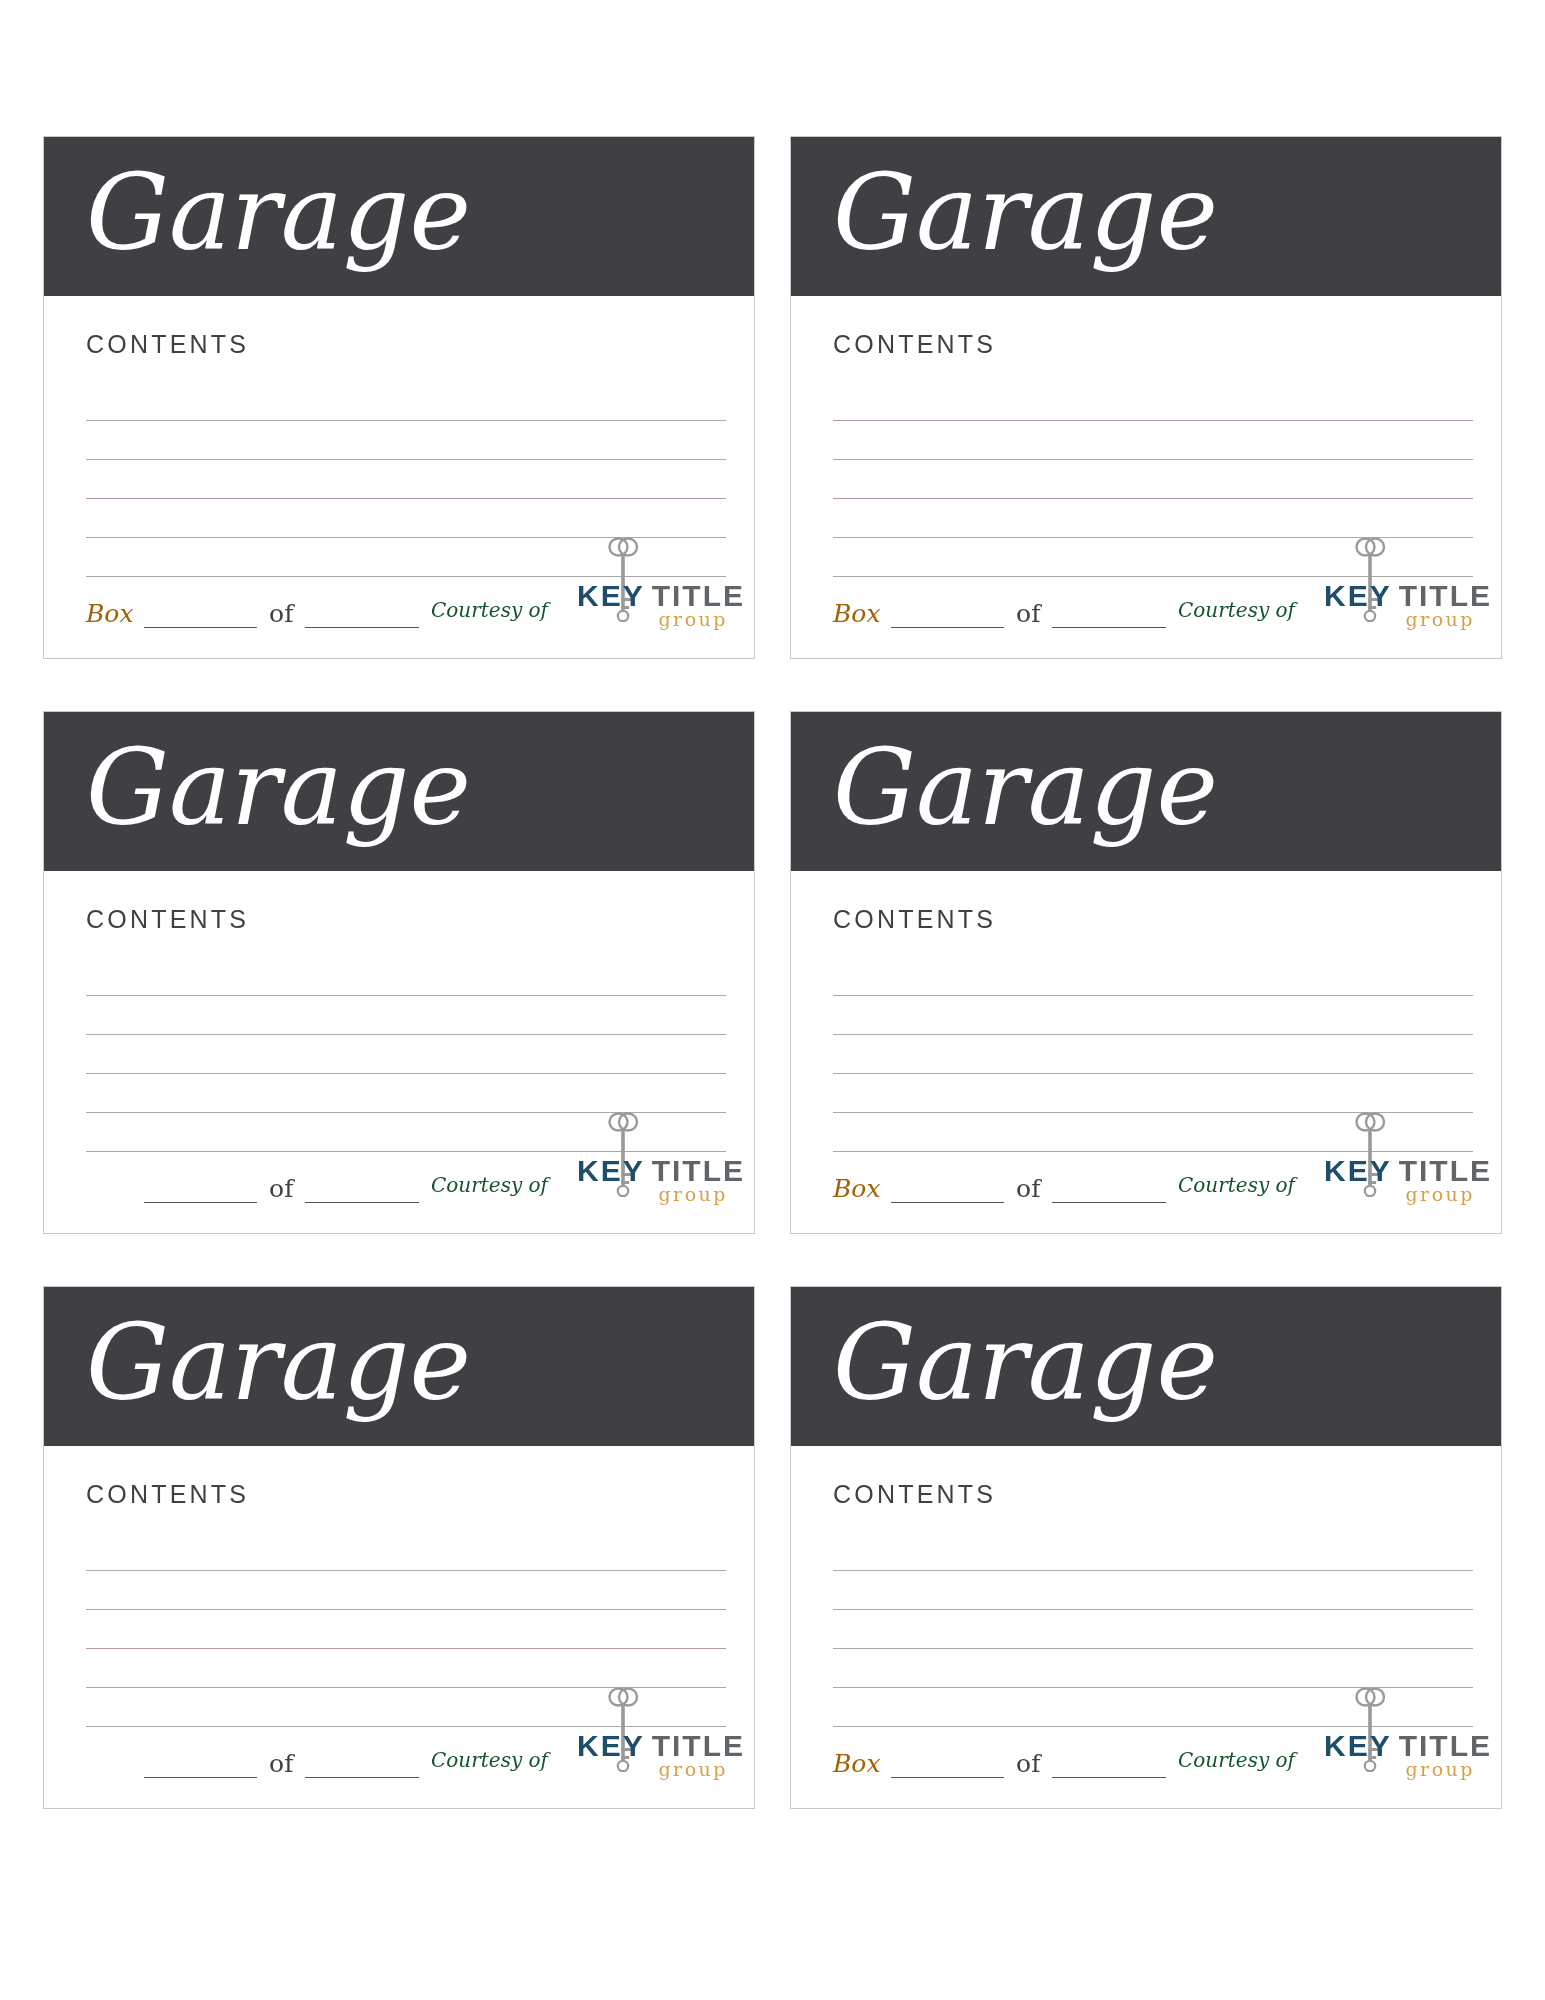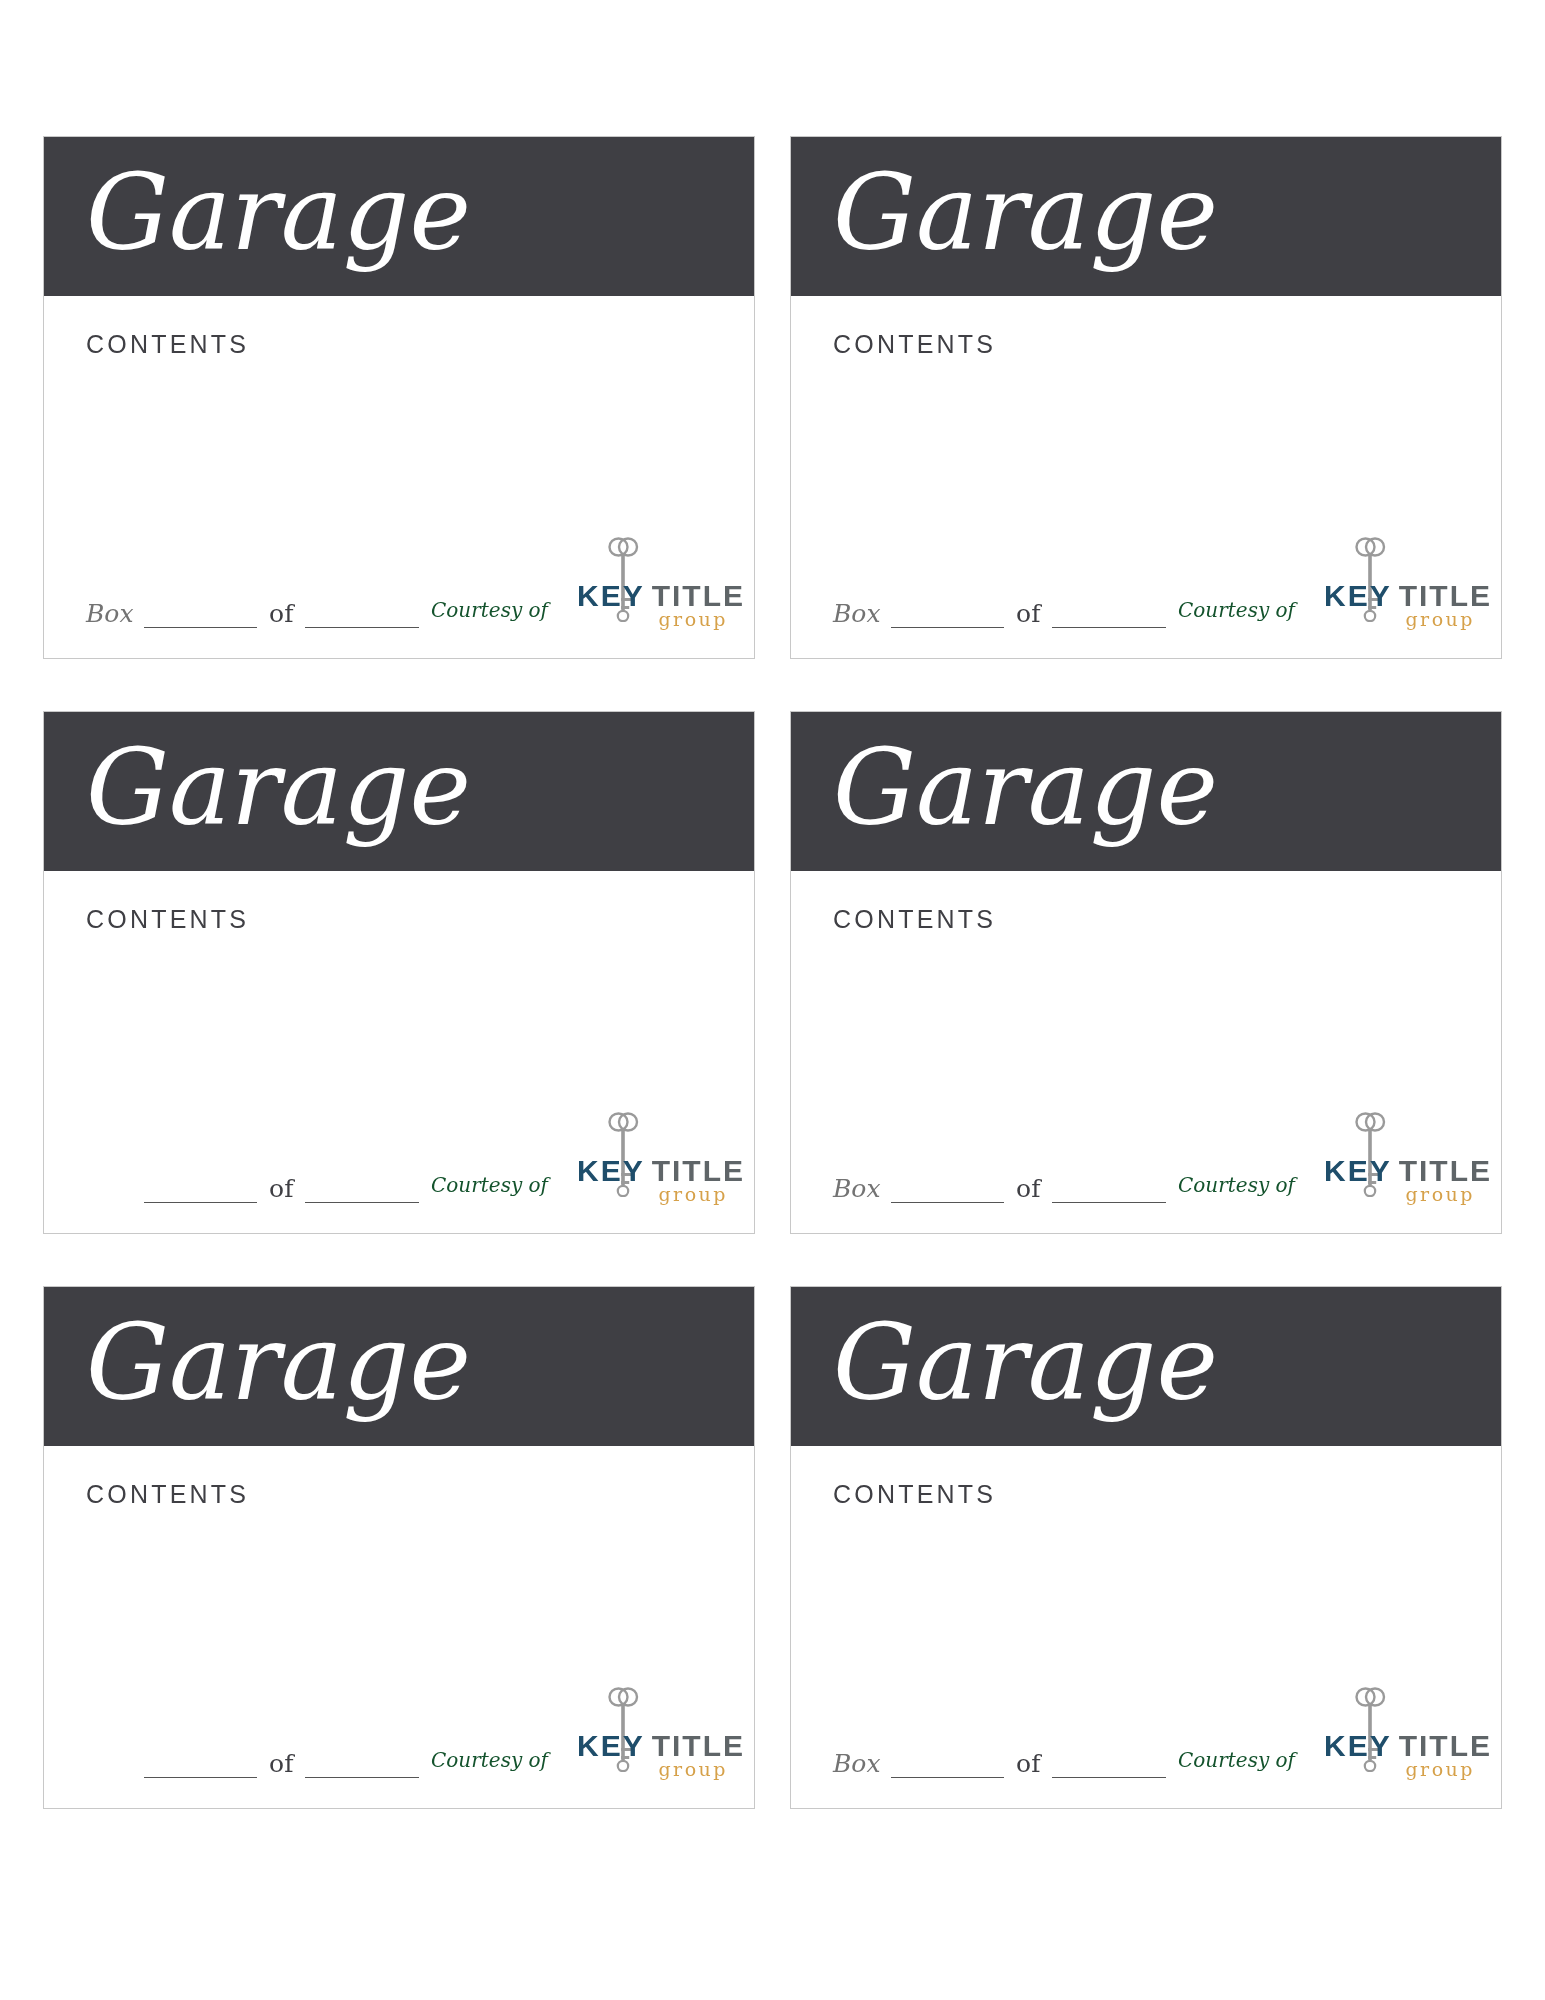--- a/index.html
+++ b/index.html
@@ -59,20 +59,21 @@
     margin: 0;
     padding: 0;
     transform: translateY(-4px);
   }
   .label-body {
     flex: 1 1 auto;
     position: relative;
     padding: 0 28px 0 42px;
     box-sizing: border-box;
     display: flex;
+    flex-direction: column;
   }
   .contents-label {
     font-family: "Liberation Sans", sans-serif;
     font-size: 25px;
     letter-spacing: 3.2px;
     color: #3f3f44;
     margin-top: 34px;
     margin-bottom: 0;
     font-weight: 400;
   }
@@ -93,21 +94,21 @@
     left: 42px;
     right: 24px;
     bottom: 30px;
     display: flex;
     align-items: flex-end;
   }
   .box-word {
     font-family: "DejaVu Serif", "Liberation Serif", serif;
     font-style: italic;
     font-size: 25px;
-    color: #737373;
+    color: #a16207;
     margin-right: 10px;
     line-height: 1;
     padding-bottom: 2px;
   }
   .box-word.hidden-word {
     visibility: hidden;
   }
   .blank-line {
     width: 128px;
     border-bottom: 1px solid #555;

